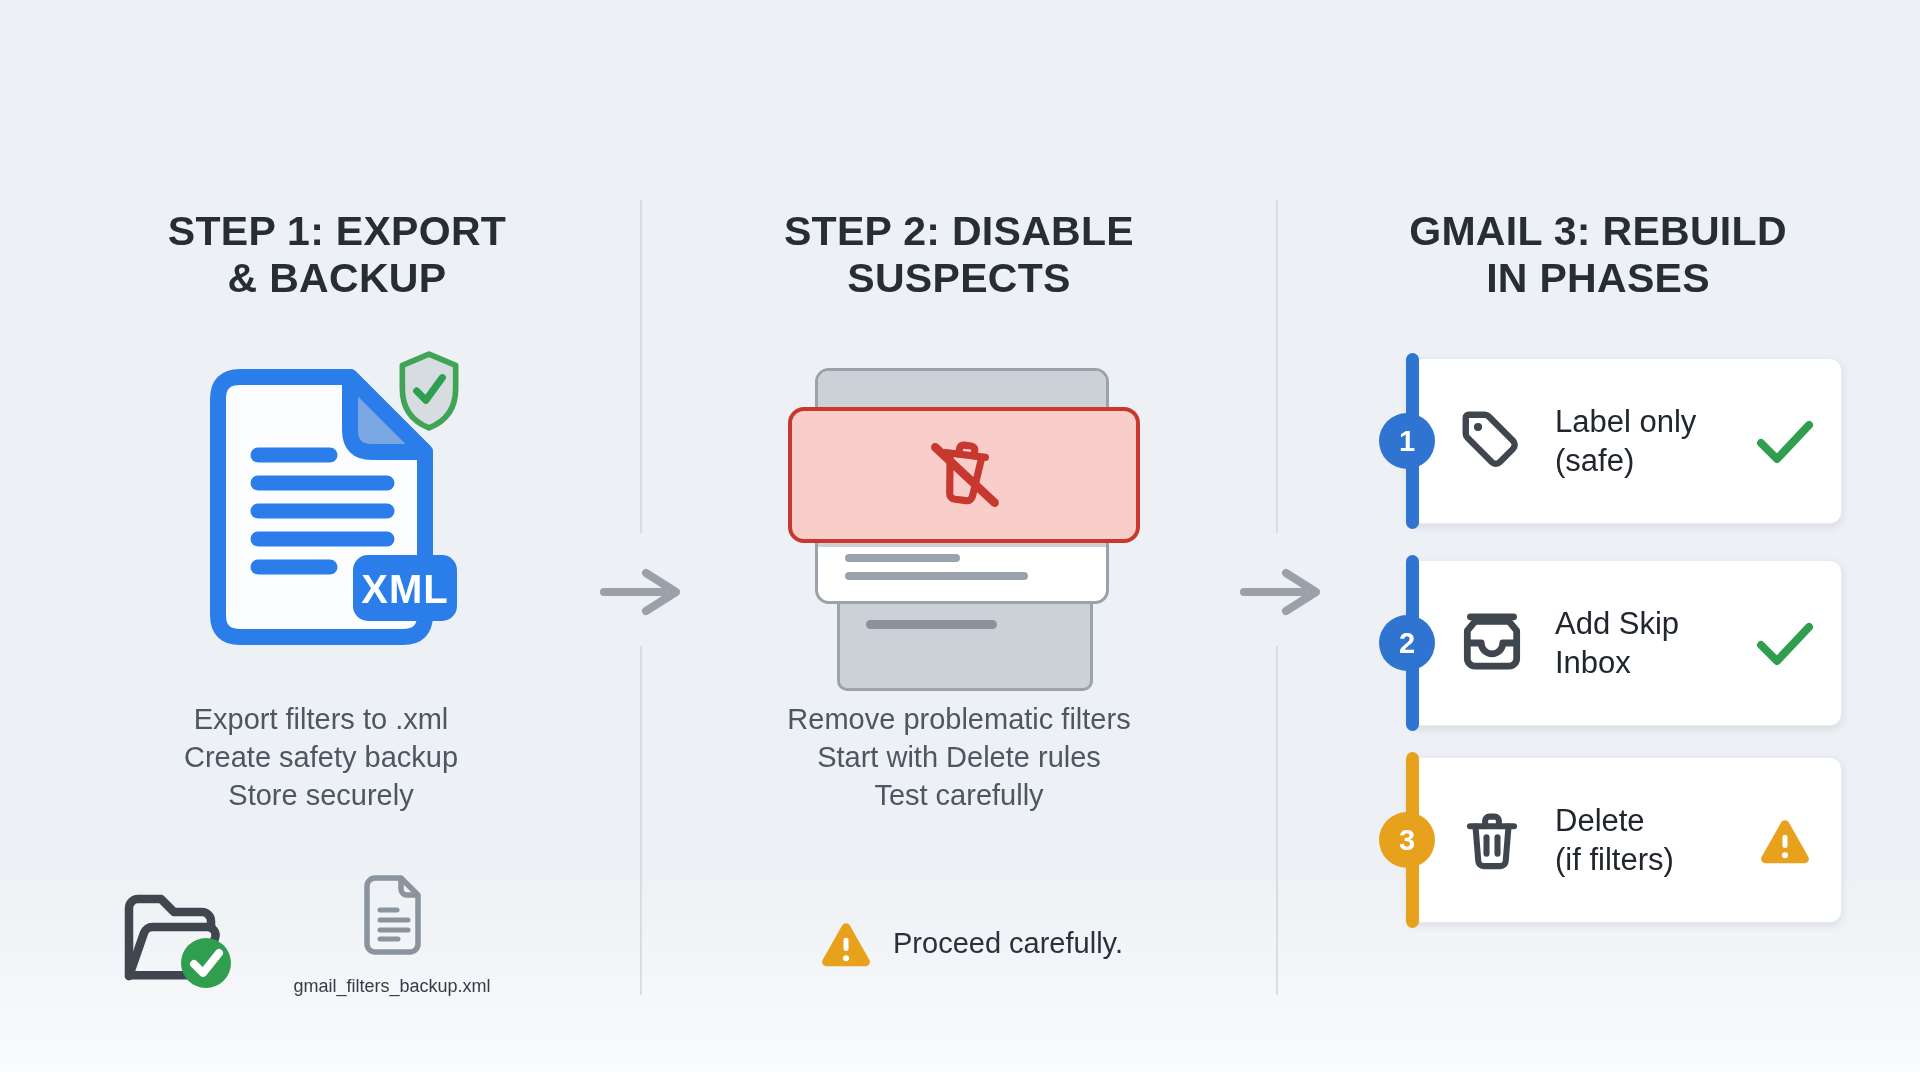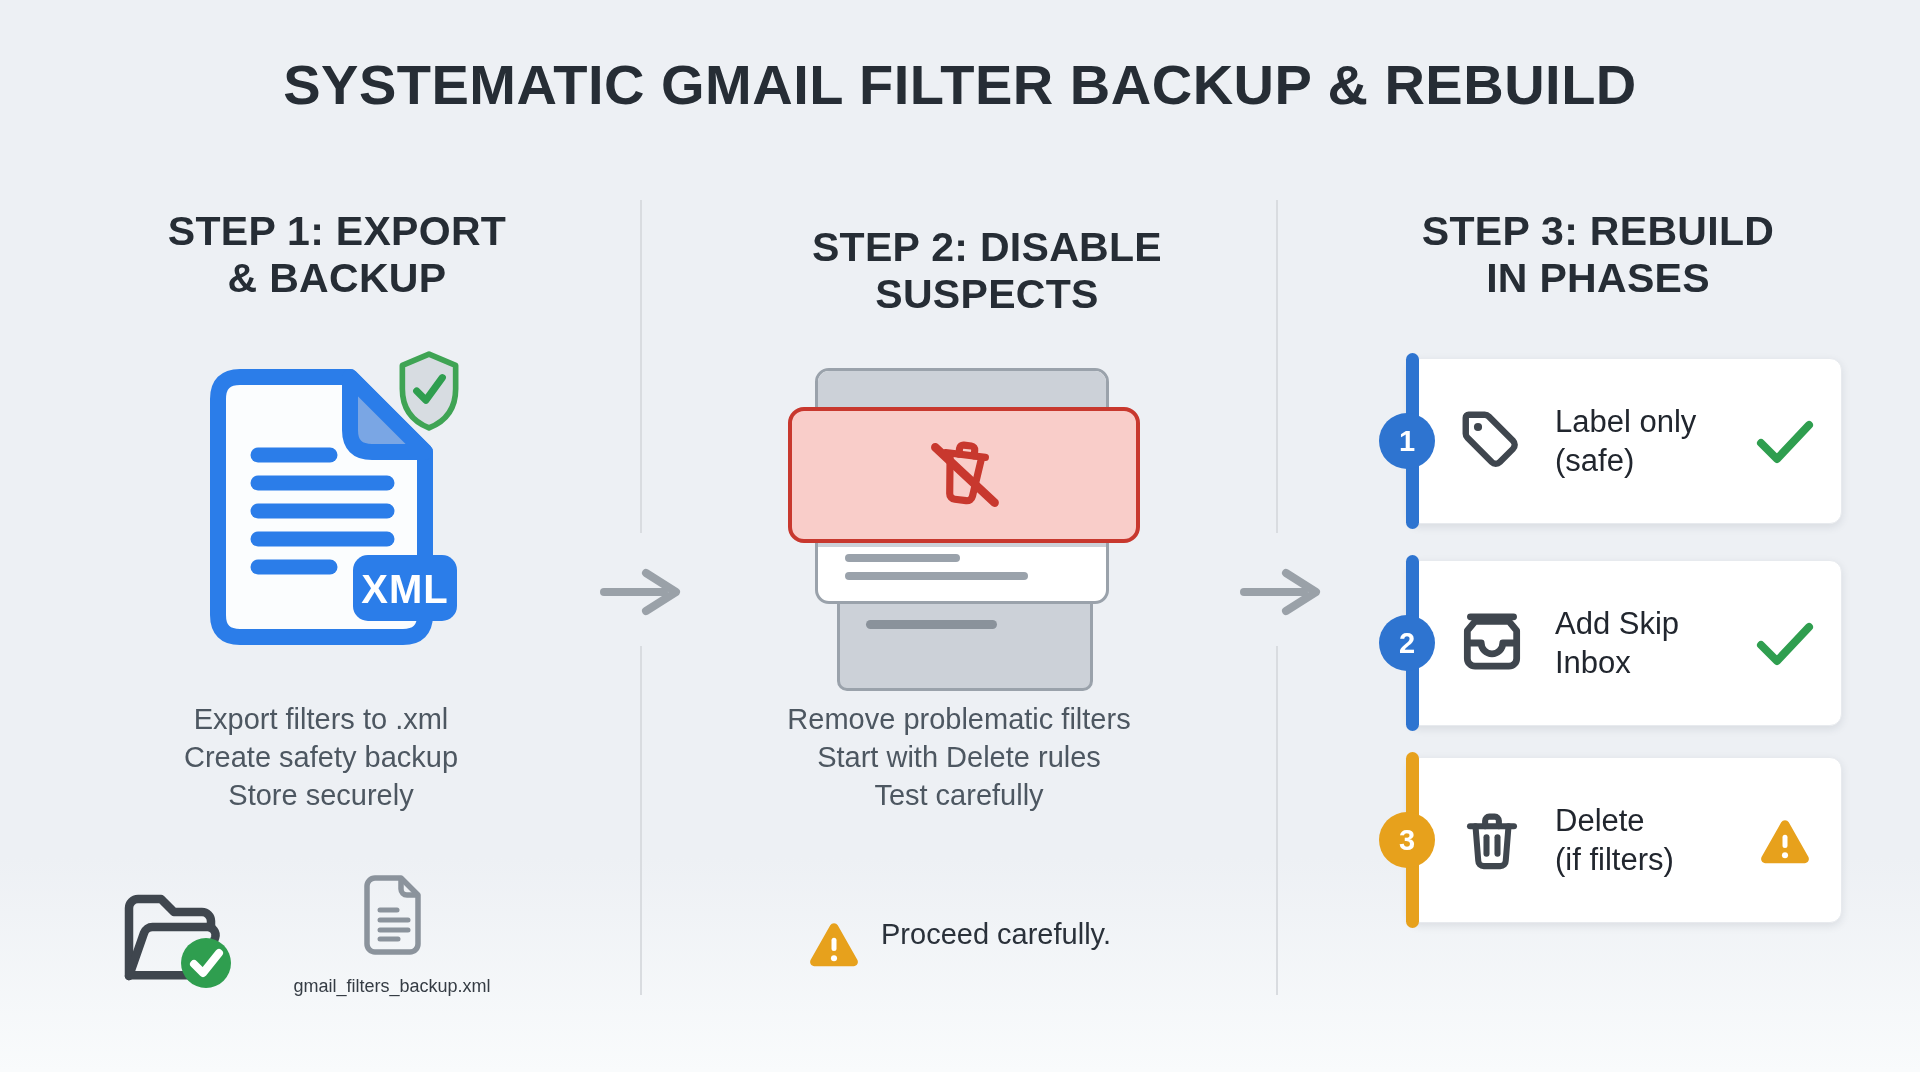--- a/index.html
+++ b/index.html
@@ -7,21 +7,21 @@
        font-family:"Liberation Sans","DejaVu Sans",sans-serif;}
   .stage{position:relative;width:1920px;height:1072px;
          background:linear-gradient(180deg,var(--bg-top) 0%,var(--bg-top) 80%,var(--bg-bottom) 100%);}
 
   .title{position:absolute;top:52px;left:0;width:1920px;text-align:center;
          font-size:56px;font-weight:700;letter-spacing:.5px;color:var(--dark-text);margin:0;}
 
   .step-heading{position:absolute;top:208px;text-align:center;font-size:41px;font-weight:700;
                 color:var(--dark-text);line-height:47px;letter-spacing:.3px;}
   #heading1{left:0;width:674px;}
-  #heading2{left:670px;width:634px;margin-top:16px;}
+  #heading2{left:642px;width:634px;}
   #heading3{left:1276px;width:644px;}
 
   .divider{position:absolute;width:2px;background:var(--divider);}
   #div1a{left:640px;top:200px;height:333px;}
   #div1b{left:640px;top:646px;height:349px;}
   #div2a{left:1276px;top:200px;height:333px;}
   #div2b{left:1276px;top:646px;height:349px;}
 
   .arrow{position:absolute;top:566px;width:84px;height:52px;}
   #arrow1{left:600px;} #arrow2{left:1240px;}
@@ -45,21 +45,21 @@
   .back-card{position:absolute;left:35px;top:13px;width:288px;height:230px;z-index:2;overflow:hidden;
              background:#fff;border:3px solid var(--card-border);border-radius:14px;}
   .back-card .gray-head{position:absolute;left:0;top:0;width:100%;height:176px;background:var(--card-gray);}
   .back-card .row-line1{position:absolute;left:27px;top:183px;width:115px;height:8px;border-radius:4px;background:var(--card-border);}
   .back-card .row-line2{position:absolute;left:27px;top:201px;width:183px;height:8px;border-radius:4px;background:var(--card-border);}
   .red-banner{position:absolute;left:8px;top:52px;width:344px;height:128px;z-index:3;
               background:var(--red-fill);border:4px solid var(--red);border-radius:16px;
               display:flex;align-items:center;justify-content:center;}
 
   .warning-row{position:absolute;left:642px;top:918px;width:634px;display:flex;
-               justify-content:center;gap:20px;font-size:29px;color:#2a313a;}
+               align-items:center;justify-content:center;gap:20px;font-size:29px;color:#2a313a;padding-left:12px;}
 
   
   .phase-card{position:absolute;left:1408px;width:432px;height:164px;background:var(--card-bg);
               border:1px solid #e7eaee;border-radius:12px;box-shadow:0 3px 8px rgba(30,40,60,.10);}
   #phase1{top:358px;} #phase2{top:560px;} #phase3{top:757px;}
   .accent-blue{--accent:var(--accent-blue);}
   .accent-amber{--accent:var(--amber);}
   .phase-bar{position:absolute;left:-3px;top:-6px;height:calc(100% + 12px);width:13px;
              border-radius:7px;background:var(--accent);}
   .phase-num{position:absolute;left:-30px;top:50%;transform:translateY(-50%);width:56px;height:56px;
@@ -77,21 +77,20 @@
   .fB{fill:var(--blue);} .fFold{fill:var(--light-blue-fold);} .fShF{fill:var(--shield-fill);}
   .fG{fill:var(--green);} .fAm{fill:var(--amber);} .fW{fill:#fff;} .fN{fill:none;}
   .fDoc{fill:var(--doc-fill);} .fD{fill:var(--icon-dark);}
   svg text{font-family:"Liberation Sans","DejaVu Sans",sans-serif;}
 </style>
 </head>
 <body>
 
 <div class="stage">
 
-  <h1 class="title">SYSTEMATIC GMAIL FILTER BACKUP &amp; REBUILD</h1>
 
   <div class="divider" id="div1a"></div>
   <div class="divider" id="div1b"></div>
   <div class="divider" id="div2a"></div>
   <div class="divider" id="div2b"></div>
 
   <div class="step-heading" id="heading1">
     <div>STEP 1: EXPORT</div>
     <div>&amp; BACKUP</div>
   </div>
@@ -188,21 +187,21 @@
     </svg>
     <span>Proceed carefully.</span>
   </div>
 
   <svg class="arrow" id="arrow2" viewBox="0 0 84 52">
     <path class="sA fN" stroke-width="8" stroke-linecap="round" d="M4 26 H64"></path>
     <path class="sA fN" stroke-width="8" stroke-linecap="round" stroke-linejoin="round" d="M46 7 L76 26 L46 45"></path>
   </svg>
 
   <div class="step-heading" id="heading3">
-    <div>STEP 3: REBUILD</div>
+    <div>GMAIL 3: REBUILD</div>
     <div>IN PHASES</div>
   </div>
 
   <div class="phase-card accent-blue" id="phase1">
     <div class="phase-bar"></div>
     <div class="phase-num">1</div>
     <div class="phase-body">
       <div class="phase-icon">
         <svg width="70" height="70" viewBox="0 0 24 24">
           <path class="sD fN" stroke-width="2.2" stroke-linejoin="round" d="M3 9.5 V4 a1 1 0 0 1 1-1 h5.5 a2 2 0 0 1 1.4.6 l8.3 8.3 a2 2 0 0 1 0 2.8 l-4.5 4.5 a2 2 0 0 1-2.8 0 L3.6 10.9 A2 2 0 0 1 3 9.5 Z"></path>

